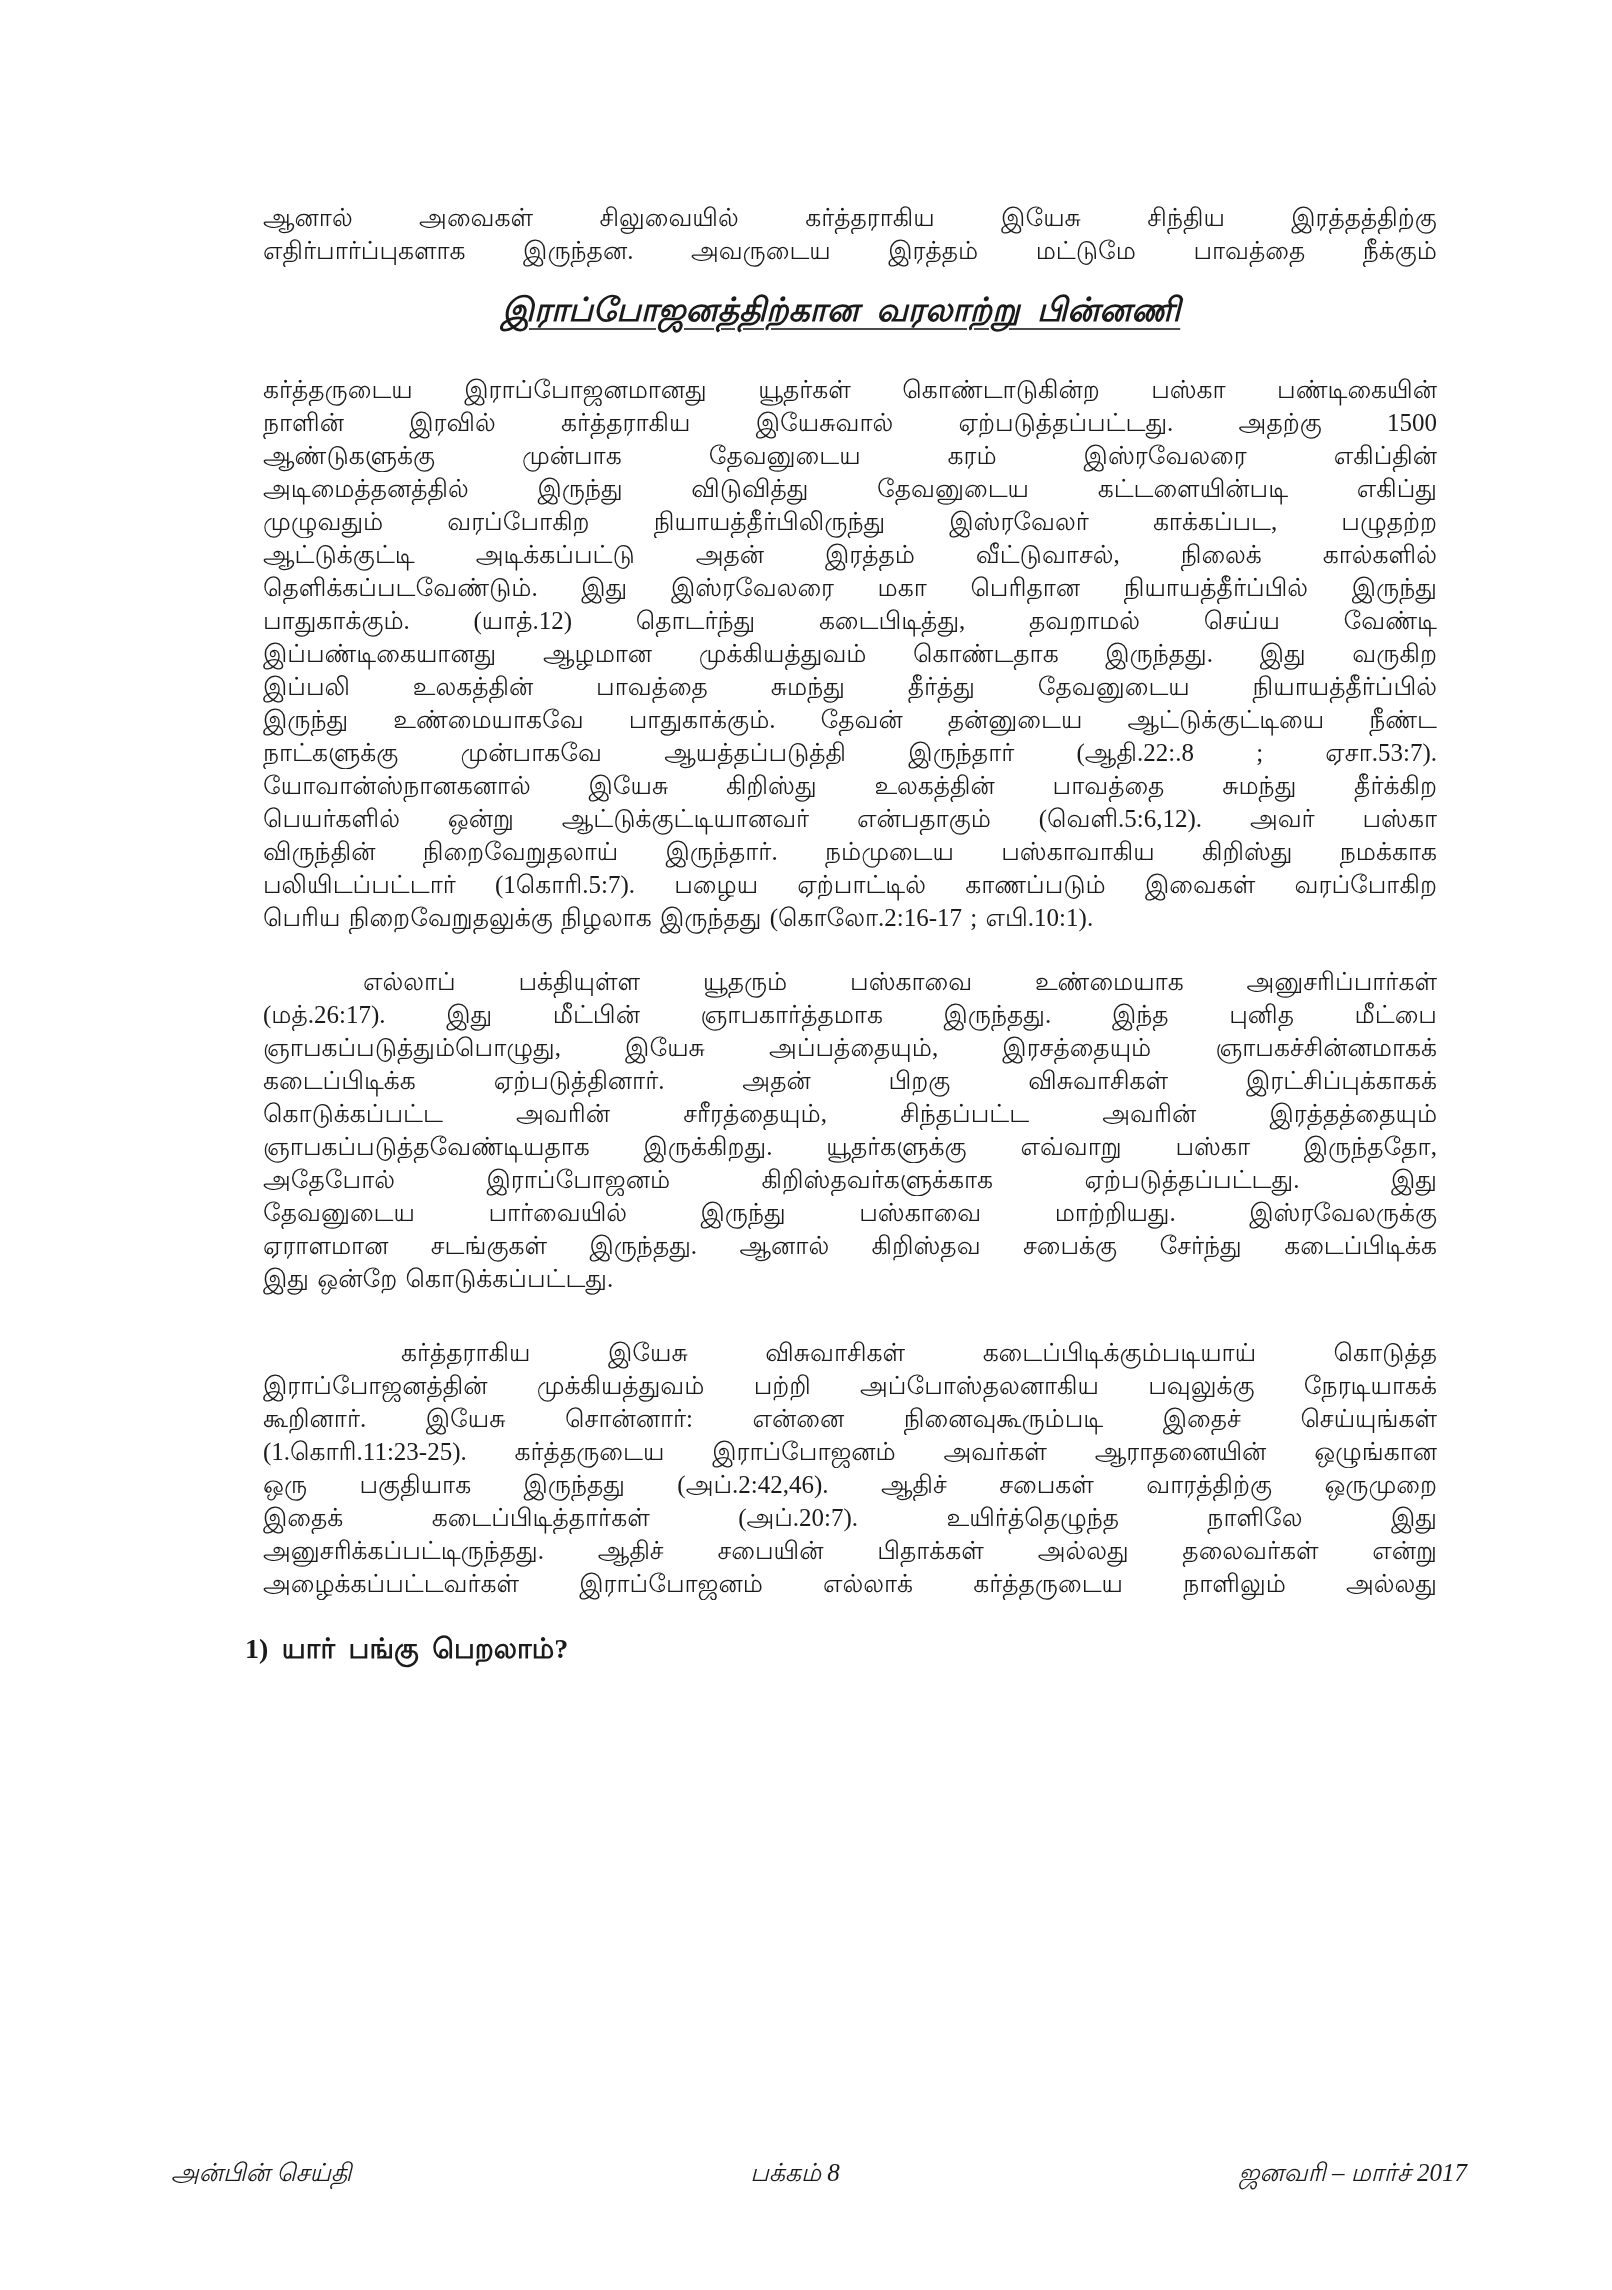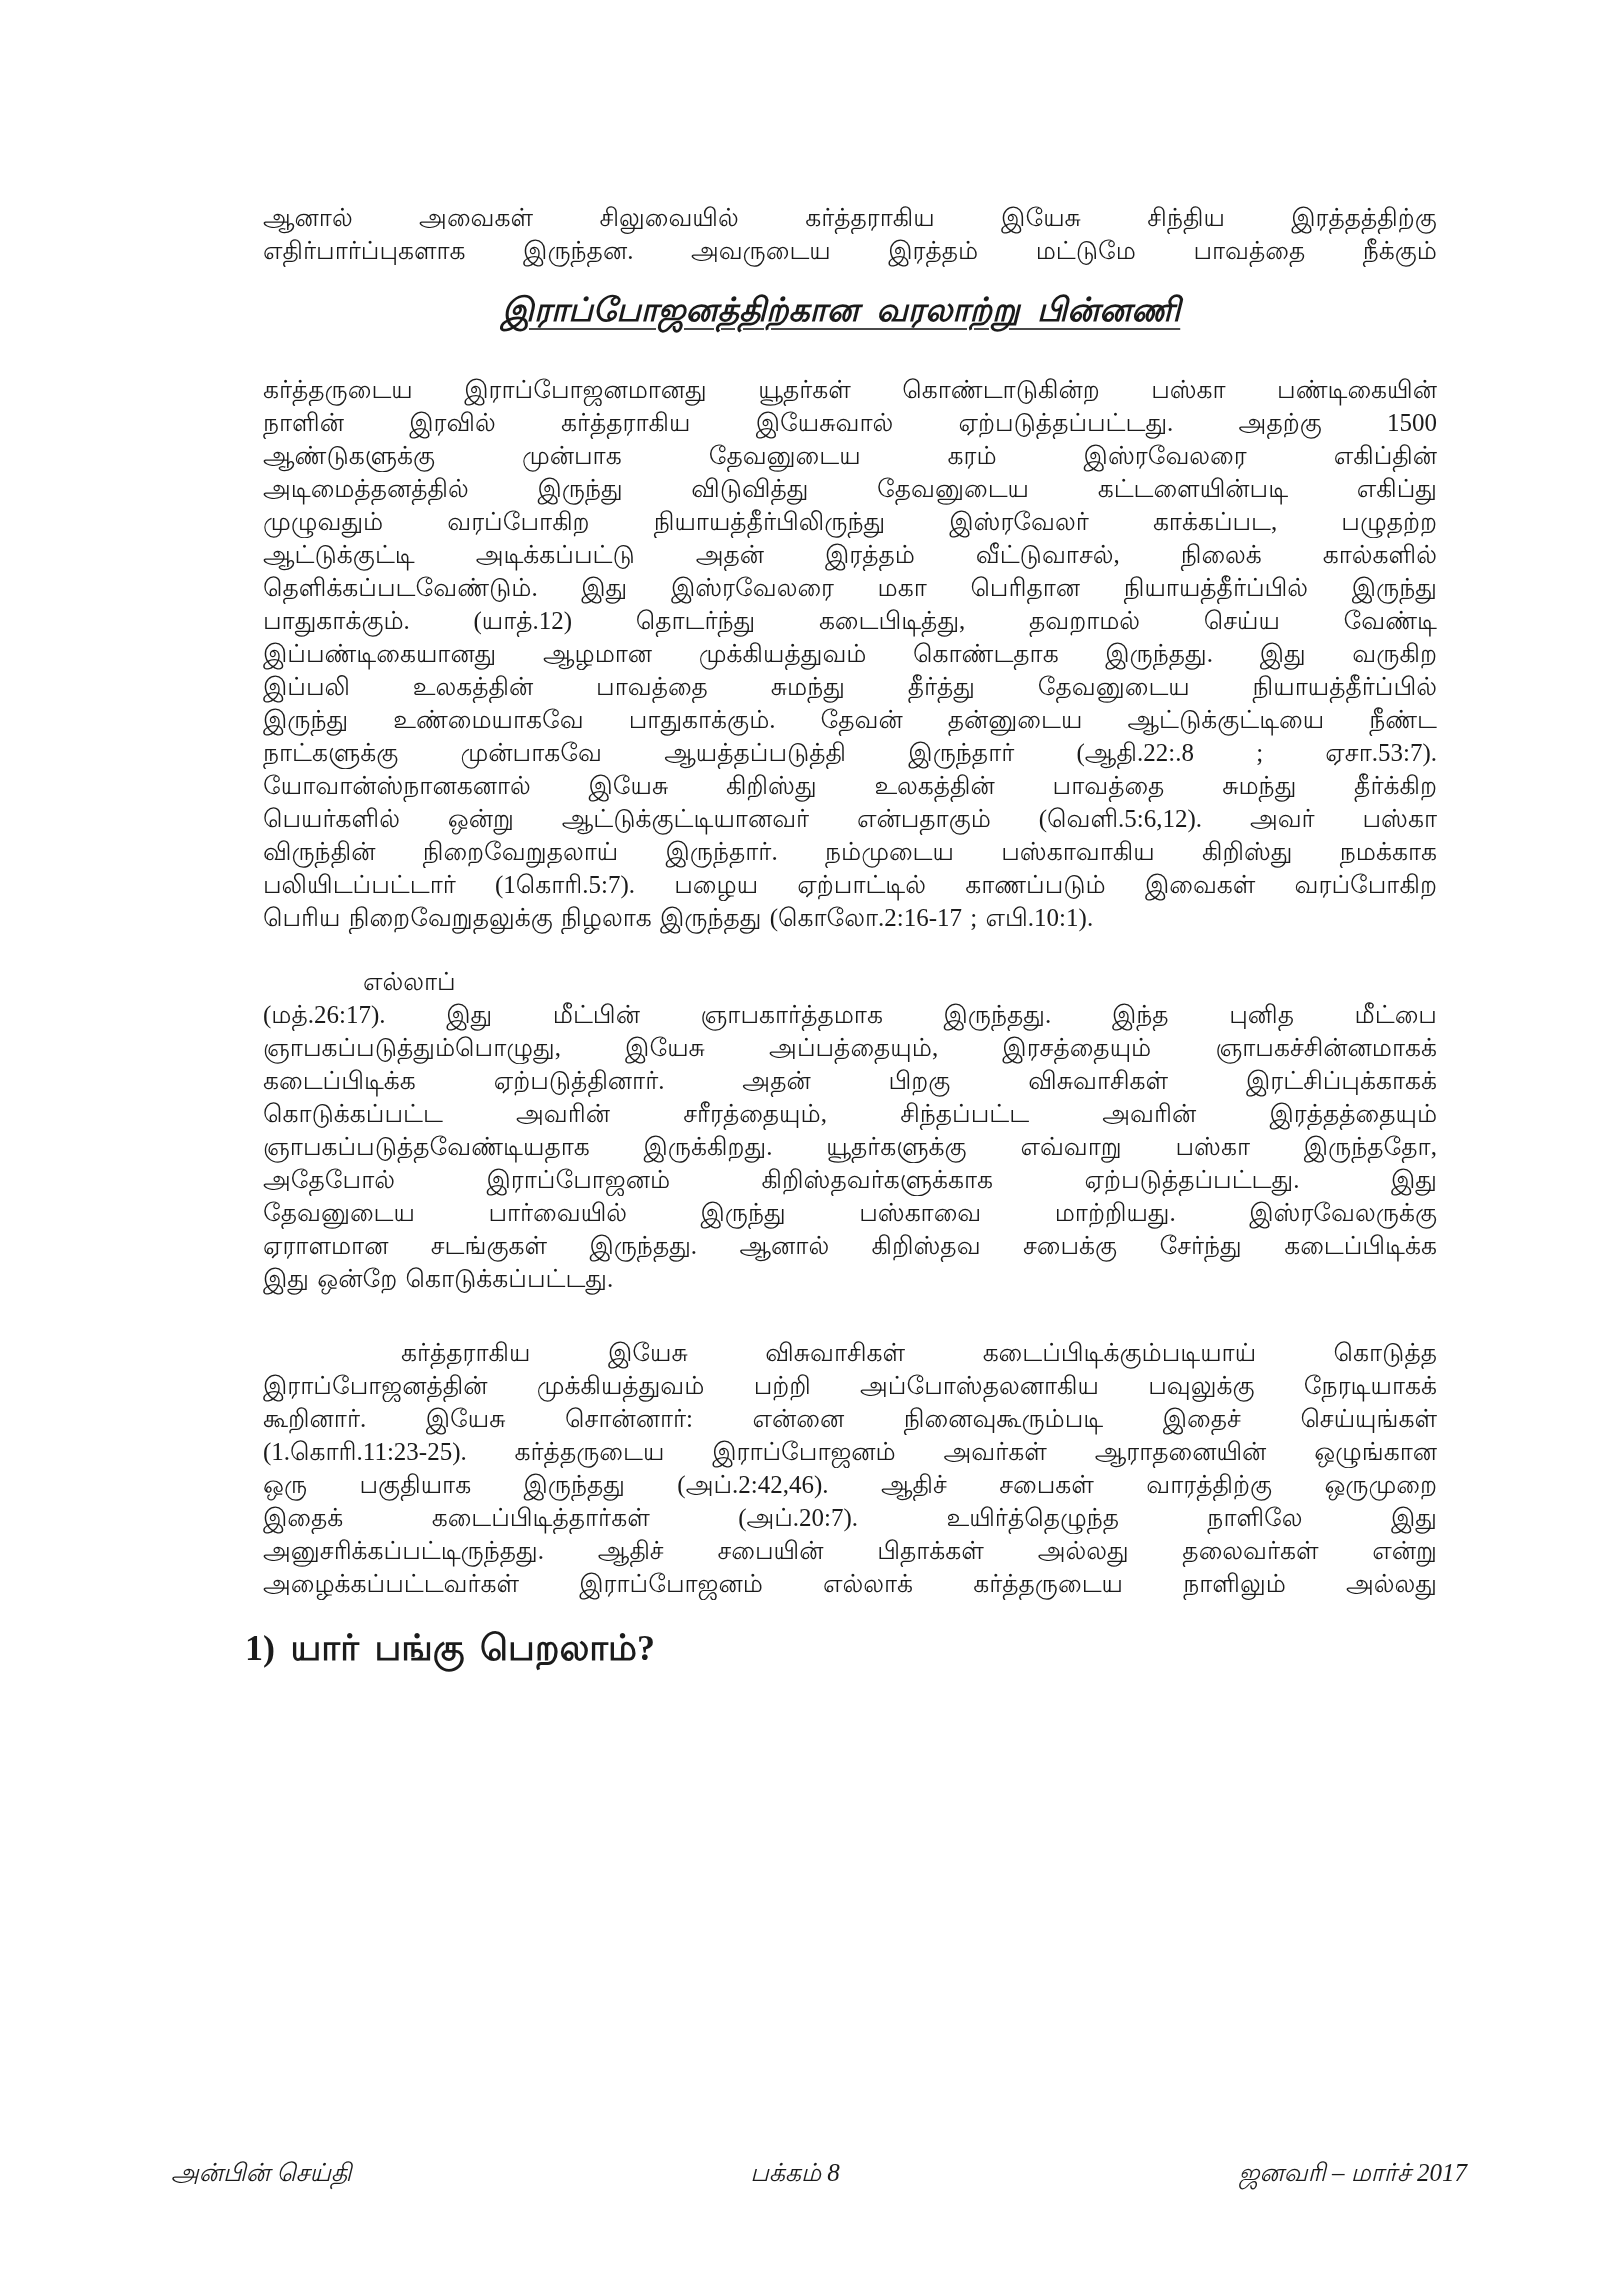--- a/index.html
+++ b/index.html
@@ -45,21 +45,21 @@
     text-decoration-thickness: 2.3px;
     text-underline-offset: 6.5px;
     font-style: italic;
   }
   .heading.h2 { margin-top: 81px; line-height: 44px; }
   .p1 { margin-top: 42px; }
   .p2 { margin-top: 31px; }
   .p3 { margin-top: 41px; }
   .list-item {
     margin-top: 29.5px;
-    font-size: 36px;
+    font-size: 28px;
     font-weight: bold;
     line-height: 37px;
     word-spacing: 6.5px;
   }
   .footer {
     position: absolute;
     top: 2156px; left: 171px; right: 145px;
     display: flex;
     justify-content: space-between;
     align-items: baseline;
@@ -244,21 +244,21 @@
         <span>நிறைவேறுதலுக்கு</span>
         <span>நிழலாக</span>
         <span>இருந்தது</span>
         <span>(கொலோ.2:16-17</span>
         <span>;</span>
         <span>எபி.10:1).</span>
       </div>
     </div>
 
   <div class="para p2">
-      <div class="jline" style="padding-left: 100px; flex-direction: column;">
+      <div class="jline" style="padding-left: 100px;">
         <span>எல்லாப்</span>
         <span>பக்தியுள்ள</span>
         <span>யூதரும்</span>
         <span>பஸ்காவை</span>
         <span>உண்மையாக</span>
         <span>அனுசரிப்பார்கள்</span>
       </div>
       <div class="jline">
         <span>(மத்.26:17).</span>
         <span>இது</span>

